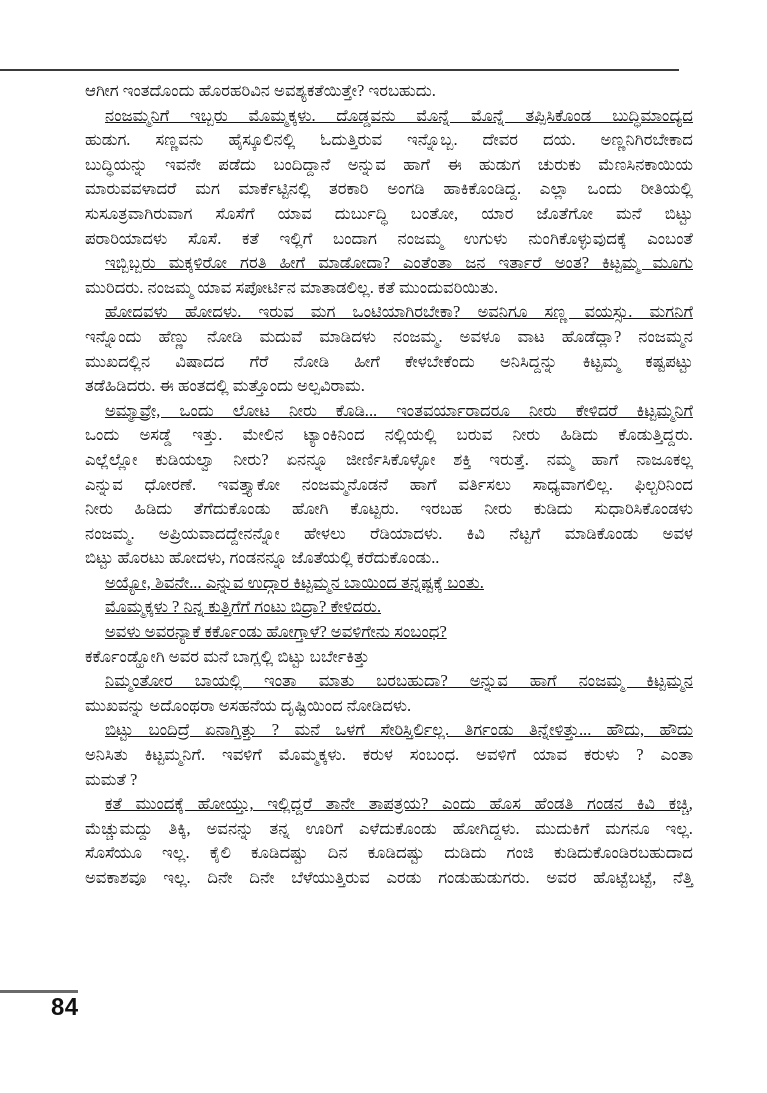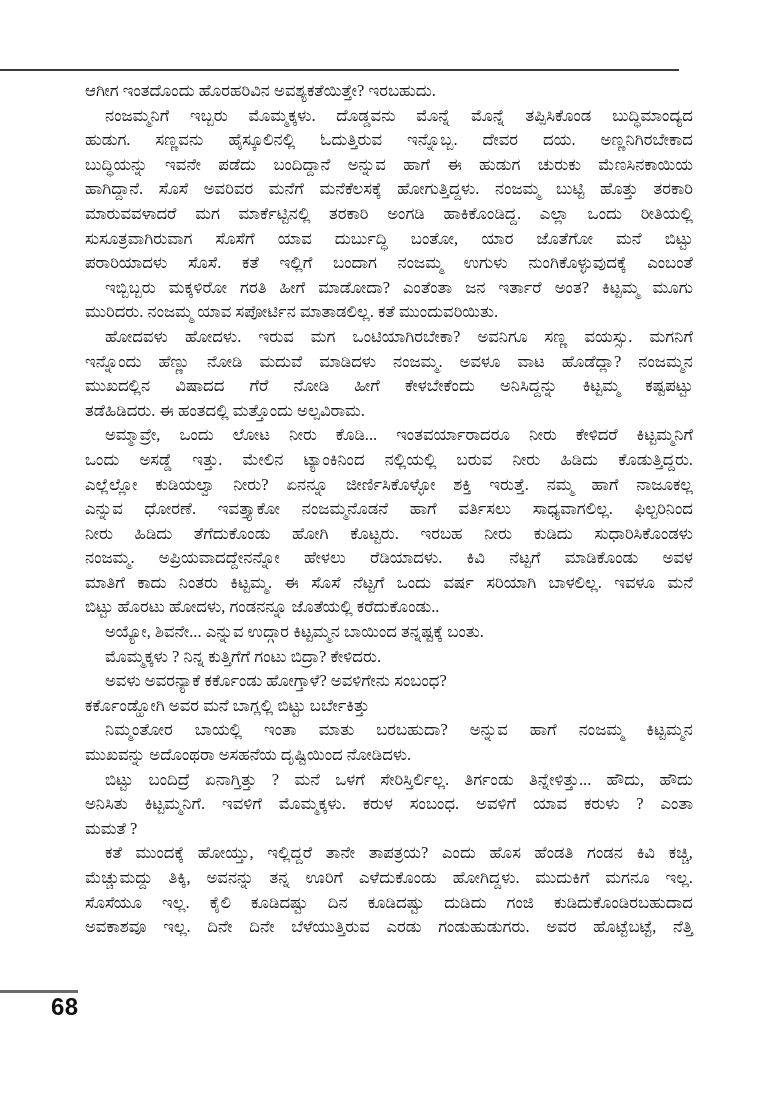--- a/index.html
+++ b/index.html
@@ -22,21 +22,21 @@
   .text-block {
     position: absolute;
     left: 85px;
     top: 79px;
     width: 608px;
     color: #141414;
     font-size: 16.5px;
     line-height: 24.6px;
   }
   .line { white-space: normal; }
-  .line.indent { text-indent: 20px; }
+  .line.indent { text-indent: 20px; text-decoration: underline; }
   .line.just { text-align: justify; text-align-last: justify; }
   .footer-rule {
     position: absolute;
     left: 0px;
     top: 990px;
     width: 78px;
     height: 3px;
     background: #6a6a6a;
   }
   .page-number {
@@ -53,47 +53,45 @@
 </head>
 <body>
 
 <div class="page">
   <div class="top-rule"></div>
   <div class="text-block">
       <div class="line">ಆಗೀಗ ಇಂತದೊಂದು ಹೊರಹರಿವಿನ ಅವಶ್ಯಕತೆಯಿತ್ತೇ? ಇರಬಹುದು.</div>
       <div class="line indent just">ನಂಜಮ್ಮನಿಗೆ ಇಬ್ಬರು ಮೊಮ್ಮಕ್ಕಳು. ದೊಡ್ಡವನು ಮೊನ್ನೆ ಮೊನ್ನೆ ತಪ್ಪಿಸಿಕೊಂಡ ಬುದ್ಧಿಮಾಂದ್ಯದ</div>
       <div class="line just">ಹುಡುಗ. ಸಣ್ಣವನು ಹೈಸ್ಕೂಲಿನಲ್ಲಿ ಓದುತ್ತಿರುವ ಇನ್ನೊಬ್ಬ. ದೇವರ ದಯ. ಅಣ್ಣನಿಗಿರಬೇಕಾದ</div>
       <div class="line just">ಬುದ್ಧಿಯನ್ನು ಇವನೇ ಪಡೆದು ಬಂದಿದ್ದಾನೆ ಅನ್ನುವ ಹಾಗೆ ಈ ಹುಡುಗ ಚುರುಕು ಮೆಣಸಿನಕಾಯಿಯ</div>
-      <div class="line just">ಹಾಗಿದ್ದಾನೆ. ಸೊಸೆ ಅವರಿವರ ಮನೆಗೆ ಮನೆಕೆಲಸಕ್ಕೆ ಹೋಗುತ್ತಿದ್ದಳು. ನಂಜಮ್ಮ ಬುಟ್ಟಿ ಹೊತ್ತು ತರಕಾರಿ</div>
       <div class="line just">ಮಾರುವವಳಾದರೆ ಮಗ ಮಾರ್ಕೆಟ್ಟಿನಲ್ಲಿ ತರಕಾರಿ ಅಂಗಡಿ ಹಾಕಿಕೊಂಡಿದ್ದ. ಎಲ್ಲಾ ಒಂದು ರೀತಿಯಲ್ಲಿ</div>
       <div class="line just">ಸುಸೂತ್ರವಾಗಿರುವಾಗ ಸೊಸೆಗೆ ಯಾವ ದುರ್ಬುದ್ಧಿ ಬಂತೋ, ಯಾರ ಜೊತೆಗೋ ಮನೆ ಬಿಟ್ಟು</div>
       <div class="line just">ಪರಾರಿಯಾದಳು ಸೊಸೆ. ಕತೆ ಇಲ್ಲಿಗೆ ಬಂದಾಗ ನಂಜಮ್ಮ ಉಗುಳು ನುಂಗಿಕೊಳ್ಳುವುದಕ್ಕೆ ಎಂಬಂತೆ</div>
       <div class="line indent just">ಇಬ್ಬಿಬ್ಬರು ಮಕ್ಕಳಿರೋ ಗರತಿ ಹೀಗೆ ಮಾಡೋದಾ? ಎಂತೆಂತಾ ಜನ ಇರ್ತಾರೆ ಅಂತ? ಕಿಟ್ಟಮ್ಮ ಮೂಗು</div>
       <div class="line">ಮುರಿದರು. ನಂಜಮ್ಮ ಯಾವ ಸಪೋರ್ಟಿನ ಮಾತಾಡಲಿಲ್ಲ. ಕತೆ ಮುಂದುವರಿಯಿತು.</div>
       <div class="line indent just">ಹೋದವಳು ಹೋದಳು. ಇರುವ ಮಗ ಒಂಟಿಯಾಗಿರಬೇಕಾ? ಅವನಿಗೂ ಸಣ್ಣ ವಯಸ್ಸು. ಮಗನಿಗೆ</div>
       <div class="line just">ಇನ್ನೊಂದು ಹೆಣ್ಣು ನೋಡಿ ಮದುವೆ ಮಾಡಿದಳು ನಂಜಮ್ಮ. ಅವಳೂ ವಾಟ ಹೊಡೆದ್ಲಾ? ನಂಜಮ್ಮನ</div>
       <div class="line just">ಮುಖದಲ್ಲಿನ ವಿಷಾದದ ಗೆರೆ ನೋಡಿ ಹೀಗೆ ಕೇಳಬೇಕೆಂದು ಅನಿಸಿದ್ದನ್ನು ಕಿಟ್ಟಮ್ಮ ಕಷ್ಟಪಟ್ಟು</div>
       <div class="line">ತಡೆಹಿಡಿದರು. ಈ ಹಂತದಲ್ಲಿ ಮತ್ತೊಂದು ಅಲ್ಪವಿರಾಮ.</div>
       <div class="line indent just">ಅಮ್ಮಾವ್ರೇ, ಒಂದು ಲೋಟ ನೀರು ಕೊಡಿ... ಇಂತವರ್ಯಾರಾದರೂ ನೀರು ಕೇಳಿದರೆ ಕಿಟ್ಟಮ್ಮನಿಗೆ</div>
       <div class="line just">ಒಂದು ಅಸಡ್ಡೆ ಇತ್ತು. ಮೇಲಿನ ಟ್ಯಾಂಕಿನಿಂದ ನಲ್ಲಿಯಲ್ಲಿ ಬರುವ ನೀರು ಹಿಡಿದು ಕೊಡುತ್ತಿದ್ದರು.</div>
       <div class="line just">ಎಲ್ಲೆಲ್ಲೋ ಕುಡಿಯಲ್ವಾ ನೀರು? ಏನನ್ನೂ ಜೀರ್ಣಿಸಿಕೊಳ್ಳೋ ಶಕ್ತಿ ಇರುತ್ತೆ. ನಮ್ಮ ಹಾಗೆ ನಾಜೂಕಲ್ಲ</div>
       <div class="line just">ಎನ್ನುವ ಧೋರಣೆ. ಇವತ್ತ್ಯಾಕೋ ನಂಜಮ್ಮನೊಡನೆ ಹಾಗೆ ವರ್ತಿಸಲು ಸಾಧ್ಯವಾಗಲಿಲ್ಲ. ಫಿಲ್ಟರಿನಿಂದ</div>
       <div class="line just">ನೀರು ಹಿಡಿದು ತೆಗೆದುಕೊಂಡು ಹೋಗಿ ಕೊಟ್ಟರು. ಇರಬಹ ನೀರು ಕುಡಿದು ಸುಧಾರಿಸಿಕೊಂಡಳು</div>
       <div class="line just">ನಂಜಮ್ಮ. ಅಪ್ರಿಯವಾದದ್ದೇನನ್ನೋ ಹೇಳಲು ರೆಡಿಯಾದಳು. ಕಿವಿ ನೆಟ್ಟಗೆ ಮಾಡಿಕೊಂಡು ಅವಳ</div>
-      <div class="line just">ಮಾತಿಗೆ ಕಾದು ನಿಂತರು ಕಿಟ್ಟಮ್ಮ. ಈ ಸೊಸೆ ನೆಟ್ಟಗೆ ಒಂದು ವರ್ಷ ಸರಿಯಾಗಿ ಬಾಳಲಿಲ್ಲ. ಇವಳೂ ಮನೆ</div>
       <div class="line">ಬಿಟ್ಟು ಹೊರಟು ಹೋದಳು, ಗಂಡನನ್ನೂ ಜೊತೆಯಲ್ಲಿ ಕರೆದುಕೊಂಡು..</div>
       <div class="line indent">ಅಯ್ಯೋ, ಶಿವನೇ... ಎನ್ನುವ ಉದ್ಗಾರ ಕಿಟ್ಟಮ್ಮನ ಬಾಯಿಂದ ತನ್ನಷ್ಟಕ್ಕೆ ಬಂತು.</div>
       <div class="line indent">ಮೊಮ್ಮಕ್ಕಳು ? ನಿನ್ನ ಕುತ್ತಿಗೆಗೆ ಗಂಟು ಬಿದ್ರಾ? ಕೇಳಿದರು.</div>
       <div class="line indent">ಅವಳು ಅವರನ್ಯಾಕೆ ಕರ್ಕೊಂಡು ಹೋಗ್ತಾಳೆ? ಅವಳಿಗೇನು ಸಂಬಂಧ?</div>
       <div class="line">ಕರ್ಕೊಂಡ್ಹೋಗಿ ಅವರ ಮನೆ ಬಾಗ್ಲಲ್ಲಿ ಬಿಟ್ಟು ಬರ್ಬೇಕಿತ್ತು</div>
       <div class="line indent just">ನಿಮ್ಮಂತೋರ ಬಾಯಲ್ಲಿ ಇಂತಾ ಮಾತು ಬರಬಹುದಾ? ಅನ್ನುವ ಹಾಗೆ ನಂಜಮ್ಮ ಕಿಟ್ಟಮ್ಮನ</div>
       <div class="line">ಮುಖವನ್ನು ಅದೊಂಥರಾ ಅಸಹನೆಯ ದೃಷ್ಟಿಯಿಂದ ನೋಡಿದಳು.</div>
       <div class="line indent just">ಬಿಟ್ಟು ಬಂದಿದ್ರೆ ಏನಾಗ್ತಿತ್ತು ? ಮನೆ ಒಳಗೆ ಸೇರಿಸ್ತಿರ್ಲಿಲ್ಲ. ತಿರ್ಗಂಡು ತಿನ್ನೇಳಿತ್ತು... ಹೌದು, ಹೌದು</div>
       <div class="line just">ಅನಿಸಿತು ಕಿಟ್ಟಮ್ಮನಿಗೆ. ಇವಳಿಗೆ ಮೊಮ್ಮಕ್ಕಳು. ಕರುಳ ಸಂಬಂಧ. ಅವಳಿಗೆ ಯಾವ ಕರುಳು ? ಎಂತಾ</div>
       <div class="line">ಮಮತೆ ?</div>
       <div class="line indent just">ಕತೆ ಮುಂದಕ್ಕೆ ಹೋಯ್ತು, ಇಲ್ಲಿದ್ದರೆ ತಾನೇ ತಾಪತ್ರಯ? ಎಂದು ಹೊಸ ಹೆಂಡತಿ ಗಂಡನ ಕಿವಿ ಕಚ್ಚಿ,</div>
       <div class="line just">ಮೆಚ್ಚುಮದ್ದು ತಿಕ್ಕಿ, ಅವನನ್ನು ತನ್ನ ಊರಿಗೆ ಎಳೆದುಕೊಂಡು ಹೋಗಿದ್ದಳು. ಮುದುಕಿಗೆ ಮಗನೂ ಇಲ್ಲ.</div>
       <div class="line just">ಸೊಸೆಯೂ ಇಲ್ಲ. ಕೈಲಿ ಕೂಡಿದಷ್ಟು ದಿನ ಕೂಡಿದಷ್ಟು ದುಡಿದು ಗಂಜಿ ಕುಡಿದುಕೊಂಡಿರಬಹುದಾದ</div>
       <div class="line just">ಅವಕಾಶವೂ ಇಲ್ಲ. ದಿನೇ ದಿನೇ ಬೆಳೆಯುತ್ತಿರುವ ಎರಡು ಗಂಡುಹುಡುಗರು. ಅವರ ಹೊಟ್ಟೆಬಟ್ಟೆ, ನೆತ್ತಿ</div>
     </div>
   <div class="footer-rule"></div>
-  <div class="page-number">68</div>
+  <div class="page-number">84</div>
 </div>
 
 </body></html>

